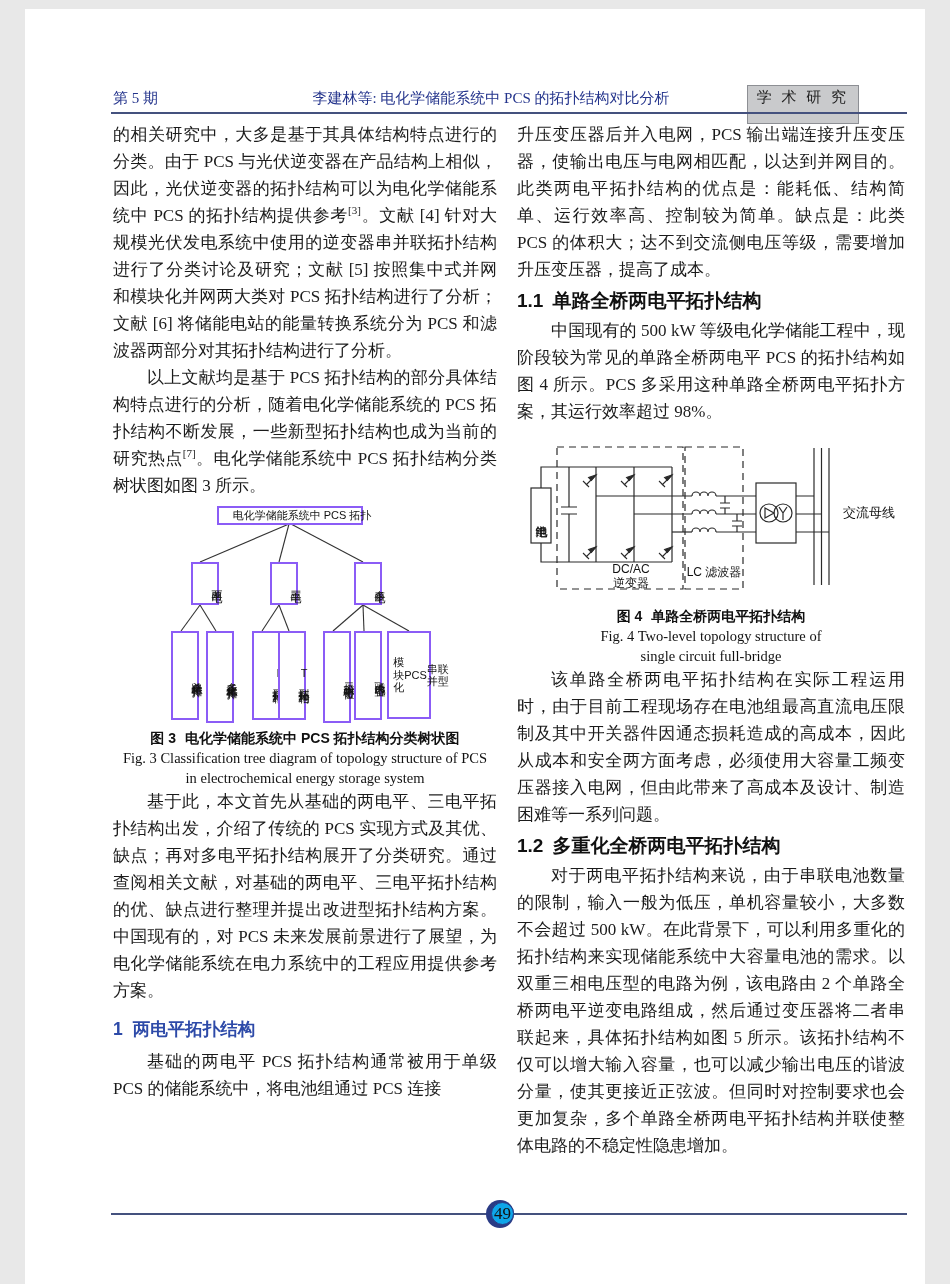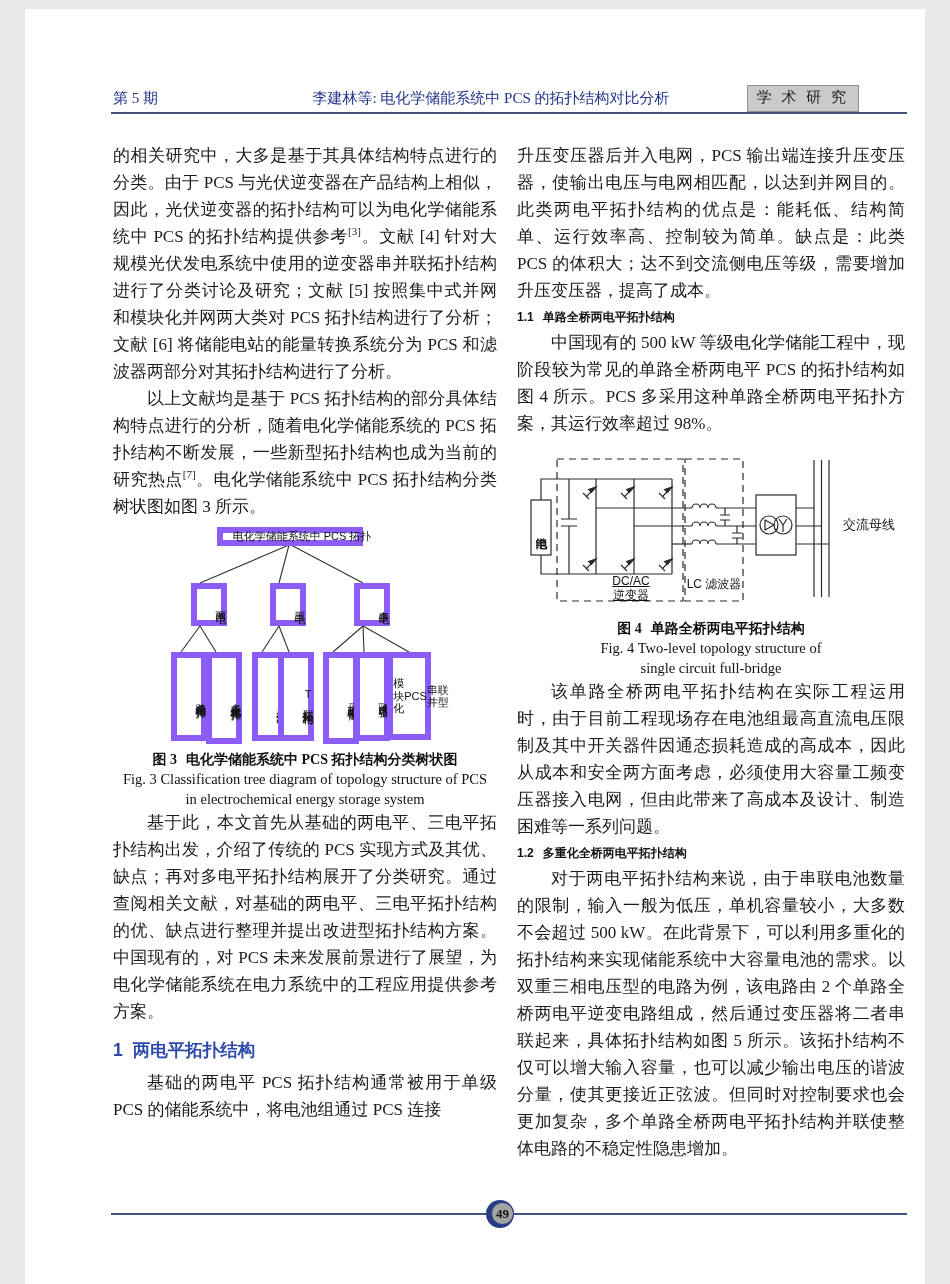--- a/index.html
+++ b/index.html
@@ -3,75 +3,75 @@
 <meta charset="utf-8">
 <style>
   html,body{margin:0;padding:0;background:#e8e8e8;}
   .page{position:relative;width:900px;height:1284px;background:#ffffff;margin:9px auto;overflow:hidden;
         font-family:"Liberation Serif","DejaVu Serif",serif;color:#1b1b1b;}
 
   
   .hdr-issue{position:absolute;left:88px;top:80px;font-size:15px;color:#24348c;}
   .hdr-title{position:absolute;left:0;right:0;top:80px;text-align:center;font-size:15px;color:#24348c;padding-left:32px;}
   .hdr-tag{position:absolute;right:66px;top:76px;background:#c9cacc;border:1px solid #8d8f94;
-           padding:2px 9px 4px 9px;font-size:15px;letter-spacing:3px;color:#222;
+           padding:2px 9px 16px 9px;font-size:15px;letter-spacing:3px;color:#222;
            font-family:"Liberation Serif","DejaVu Serif",serif;}
   .hdr-rule{position:absolute;left:86px;top:103px;width:796px;height:2px;background:#44517e;}
 
   
-  .col{position:absolute;top:133px;width:384px;}
+  .col{position:absolute;top:112px;width:384px;}
   .col-left{left:88px;}
   .col-right{left:492px;width:388px;}
   .col p{margin:0;text-align:justify;font-size:17px;line-height:27px;}
   .indent{text-indent:2em;}
   sup{font-size:11px;line-height:0;}
 
   h2.sec{display:flex;align-items:baseline;gap:10px;margin:13px 0 7px 0;
          font-family:"Liberation Sans","DejaVu Sans",sans-serif;
          font-size:17.5px;font-weight:bold;color:#2d4aa8;}
   h3.sub{display:flex;align-items:baseline;gap:9px;margin:5px 0 3px 0;
          font-family:"Liberation Sans","DejaVu Sans",sans-serif;
-         font-size:12px;font-weight:bold;color:#111;}
+         font-size:19px;font-weight:bold;color:#111;}
 
   
   figure{margin:0;}
   .cap-zh{display:flex;justify-content:center;gap:9px;margin-top:5px;
-          font-family:Liberation Serif, serif;
+          font-family:Liberation Sans, sans-serif;
           font-size:14px;font-weight:bold;color:#111;}
   .cap-en{text-align:center;font-size:14.5px;line-height:20px;color:#111;}
 
   
   .tree-wrap{position:relative;width:330px;height:220px;margin:6px 0 0 30px;}
   .tree-wrap svg{position:absolute;left:0;top:0;}
-  .tnode{position:absolute;border:6px solid #8b5cf6;background:#fff;color:#111;
+  .tnode{position:absolute;border:2px solid #8b5cf6;background:#fff;color:#111;
          font-family:"Liberation Sans","DejaVu Sans",sans-serif;font-size:11px;
          display:flex;align-items:center;justify-content:center;box-sizing:border-box;padding-left:24px;}
   .troot{left:74px;top:1px;width:146px;height:19px;white-space:nowrap;}
   .vbox{writing-mode:vertical-lr;text-orientation:upright;letter-spacing:1px;line-height:16px;}
   .l2{top:57px;width:18px;height:43px;}
   .leaf{top:126px;width:20px;height:89px;}
   .mbox{left:244px;top:126px;width:44px;height:88px;flex-direction:row;line-height:12.5px;text-align:center;}
 
   
   .circ-wrap{position:relative;width:390px;height:170px;margin:8px 0 0 0;}
   .circ-wrap svg{position:absolute;left:0;top:0;}
   .clabel{position:absolute;color:#111;font-family:"Liberation Sans","DejaVu Sans",sans-serif;font-size:12px;}
   .lab-batt{left:13px;top:55px;width:22px;height:56px;writing-mode:vertical-lr;text-orientation:upright;
             display:flex;align-items:center;justify-content:center;}
-  .lab-inv{left:77px;top:129px;width:74px;text-align:center;line-height:14px;text-decoration:underline;}
+  .lab-inv{left:77px;top:129px;width:74px;text-align:center;line-height:14px;}
   .lab-lc{left:167px;top:131px;width:60px;text-align:center;}
   .lab-bus{left:326px;top:71px;font-size:13px;}
 
   
   .ftr-rule{position:absolute;left:86px;top:1204px;width:796px;height:2px;background:#44517e;}
   .badge{position:absolute;left:461px;top:1191px;width:28px;height:28px;}
   .badge-outer{position:absolute;left:0;top:0;width:28px;height:28px;border-radius:50%;background:#2a3b85;}
   .badge-inner{position:absolute;left:5px;top:2px;width:21px;height:21px;border-radius:50%;
-               background:#a3a3a3;border:1px solid #2a3b85;display:flex;align-items:center;justify-content:center;
-               font-size:13px;color:#111;font-weight:bold;}
+               background:#0ea5e9;border:1px solid #2a3b85;display:flex;align-items:center;justify-content:center;
+               font-size:17px;color:#111;}
 </style>
 </head>
 <body>
 
 <div class="page">
 
   <div>
     <span class="hdr-issue">第 5 期</span>
     <span class="hdr-title">李建林等: 电化学储能系统中 PCS 的拓扑结构对比分析</span>
     <span class="hdr-tag">学 术 研 究</span>

